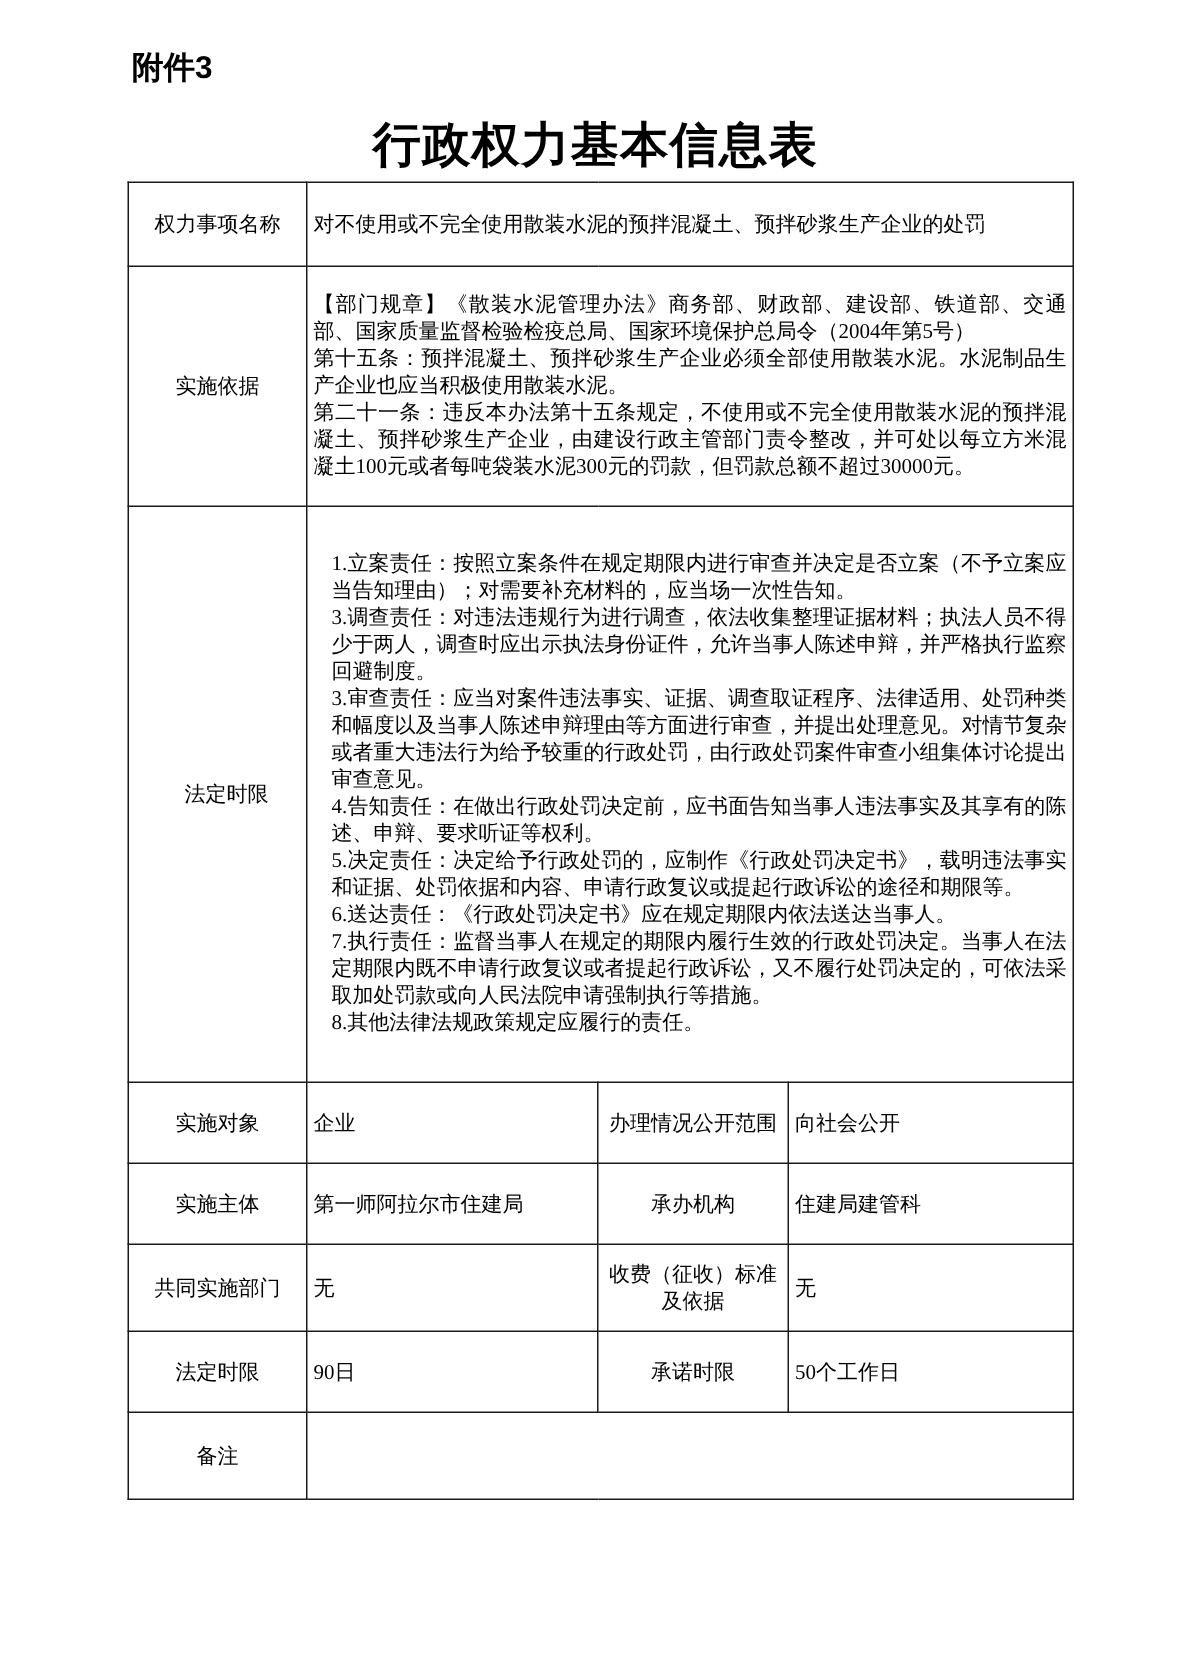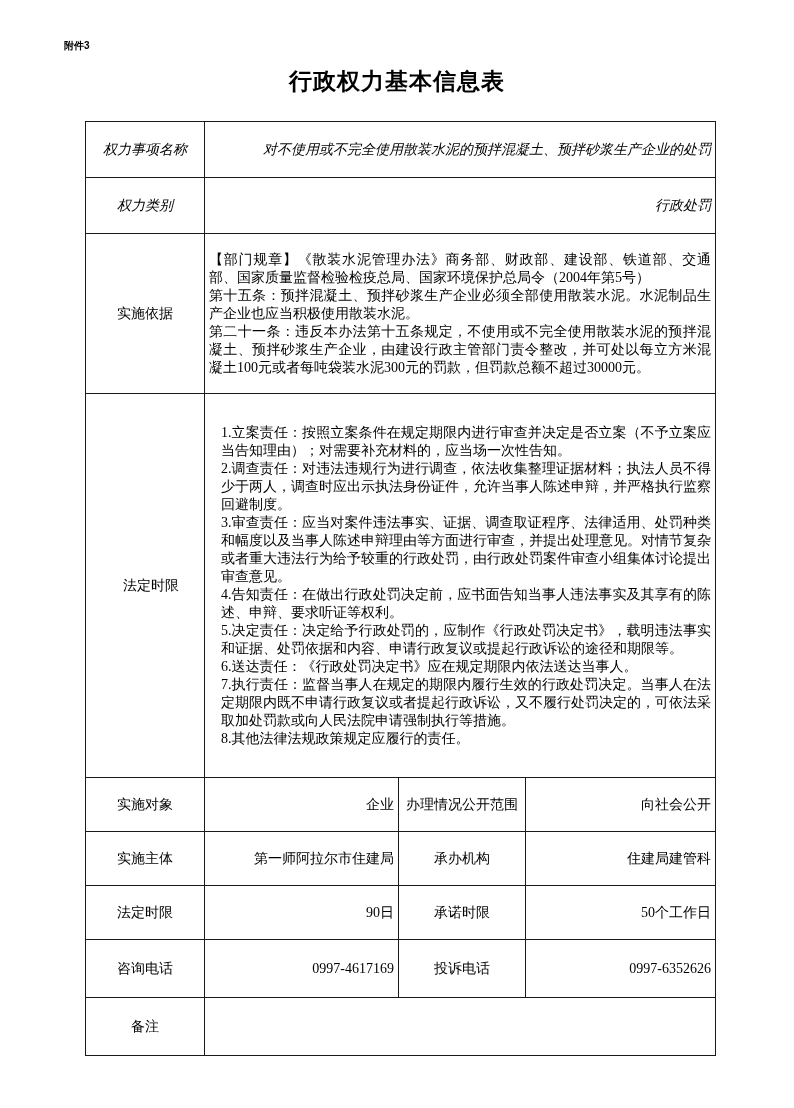--- a/index.html
+++ b/index.html
@@ -9,36 +9,36 @@
   }
   body {
     position: relative;
     width: 794px;
     height: 1108px;
     font-family: "Liberation Serif", "DejaVu Serif", serif;
     color: #000000;
   }
   .attachment {
     position: absolute;
-    left: 64px;
+    left: 88px;
     top: 36px;
     font-family: "Liberation Sans", "DejaVu Sans", sans-serif;
     font-weight: bold;
-    font-size: 10px;
+    font-size: 21px;
     line-height: 20px;
     text-align: right;
   }
   .doc-title {
     position: absolute;
     left: 0;
-    top: 68px;
+    top: 82px;
     width: 794px;
     text-align: center;
     font-weight: bold;
-    font-size: 23px;
+    font-size: 32px;
     letter-spacing: 1px;
     line-height: 28px;
   }
   table.info-table {
     position: absolute;
     left: 85px;
     top: 121px;
     width: 630px;
     border-collapse: collapse;
     table-layout: fixed;
@@ -47,32 +47,32 @@
     border: 1.5px solid #1a1a1a;
     font-size: 14px;
     padding: 2px 4px;
     overflow: hidden;
   }
   td.lbl {
     text-align: center;
     vertical-align: middle;
   }
   td.val-center {
-    text-align: right;
+    text-align: left;
     vertical-align: middle;
   }
   td.val-text {
     text-align: justify;
     text-justify: inter-ideograph;
     vertical-align: middle;
     padding: 4px 8px;
     line-height: 18px;
   }
   td.val-text .para { margin: 0; }
-  tr.h51  td { height: 51px; font-style: italic; }
+  tr.h51  td { height: 51px; }
   tr.h155 td { height: 155px; }
   tr.h379 td { height: 379px; padding-left: 16px; }
   tr.h49  td { height: 49px; }
   tr.h53  td { height: 53px; }
 </style>
 </head>
 <body>
 
 <div class="attachment">附件3</div>
 
@@ -84,39 +84,35 @@
     <col style="width:194px">
     <col style="width:127px">
     <col style="width:190px">
   </colgroup>
   <tbody>
     <tr class="h51">
       <td class="lbl">权力事项名称</td>
       <td class="val-center" colspan="3">对不使用或不完全使用散装水泥的预拌混凝土、预拌砂浆生产企业的处罚</td>
     </tr>
 
-    <tr class="h51">
-      <td class="lbl">权力类别</td>
-      <td class="val-center" colspan="3">行政处罚</td>
-    </tr>
 
     <tr class="h155">
       <td class="lbl">实施依据</td>
       <td class="val-text" colspan="3">
         <div class="para">【部门规章】《散装水泥管理办法》商务部、财政部、建设部、铁道部、交通部、国家质量监督检验检疫总局、国家环境保护总局令（2004年第5号）</div>
         <div class="para">第十五条：预拌混凝土、预拌砂浆生产企业必须全部使用散装水泥。水泥制品生产企业也应当积极使用散装水泥。</div>
         <div class="para">第二十一条：违反本办法第十五条规定，不使用或不完全使用散装水泥的预拌混凝土、预拌砂浆生产企业，由建设行政主管部门责令整改，并可处以每立方米混凝土100元或者每吨袋装水泥300元的罚款，但罚款总额不超过30000元。</div>
       </td>
     </tr>
 
     <tr class="h379">
       <td class="lbl">法定时限</td>
       <td class="val-text" colspan="3">
         <div class="para">1.立案责任：按照立案条件在规定期限内进行审查并决定是否立案（不予立案应当告知理由）；对需要补充材料的，应当场一次性告知。</div>
-        <div class="para">2.调查责任：对违法违规行为进行调查，依法收集整理证据材料；执法人员不得少于两人，调查时应出示执法身份证件，允许当事人陈述申辩，并严格执行监察回避制度。</div>
+        <div class="para">3.调查责任：对违法违规行为进行调查，依法收集整理证据材料；执法人员不得少于两人，调查时应出示执法身份证件，允许当事人陈述申辩，并严格执行监察回避制度。</div>
         <div class="para">3.审查责任：应当对案件违法事实、证据、调查取证程序、法律适用、处罚种类和幅度以及当事人陈述申辩理由等方面进行审查，并提出处理意见。对情节复杂或者重大违法行为给予较重的行政处罚，由行政处罚案件审查小组集体讨论提出审查意见。</div>
         <div class="para">4.告知责任：在做出行政处罚决定前，应书面告知当事人违法事实及其享有的陈述、申辩、要求听证等权利。</div>
         <div class="para">5.决定责任：决定给予行政处罚的，应制作《行政处罚决定书》，载明违法事实和证据、处罚依据和内容、申请行政复议或提起行政诉讼的途径和期限等。</div>
         <div class="para">6.送达责任：《行政处罚决定书》应在规定期限内依法送达当事人。</div>
         <div class="para">7.执行责任：监督当事人在规定的期限内履行生效的行政处罚决定。当事人在法定期限内既不申请行政复议或者提起行政诉讼，又不履行处罚决定的，可依法采取加处罚款或向人民法院申请强制执行等措施。</div>
         <div class="para">8.其他法律法规政策规定应履行的责任。</div>
       </td>
     </tr>
 
     <tr class="h49">
@@ -126,33 +122,33 @@
       <td class="val-center">向社会公开</td>
     </tr>
 
     <tr class="h49">
       <td class="lbl">实施主体</td>
       <td class="val-center">第一师阿拉尔市住建局</td>
       <td class="lbl">承办机构</td>
       <td class="val-center">住建局建管科</td>
     </tr>
 
+    <tr class="h53">
+      <td class="lbl">共同实施部门</td>
+      <td class="val-center">无</td>
+      <td class="lbl">收费（征收）标准及依据</td>
+      <td class="val-center">无</td>
+    </tr>
 
     <tr class="h49">
       <td class="lbl">法定时限</td>
       <td class="val-center">90日</td>
       <td class="lbl">承诺时限</td>
       <td class="val-center">50个工作日</td>
     </tr>
 
-    <tr class="h53">
-      <td class="lbl">咨询电话</td>
-      <td class="val-center">0997-4617169</td>
-      <td class="lbl">投诉电话</td>
-      <td class="val-center">0997-6352626</td>
-    </tr>
 
     <tr class="h53">
       <td class="lbl">备注</td>
       <td class="val-center" colspan="3"></td>
     </tr>
   </tbody>
 </table>
 
 </body></html>

